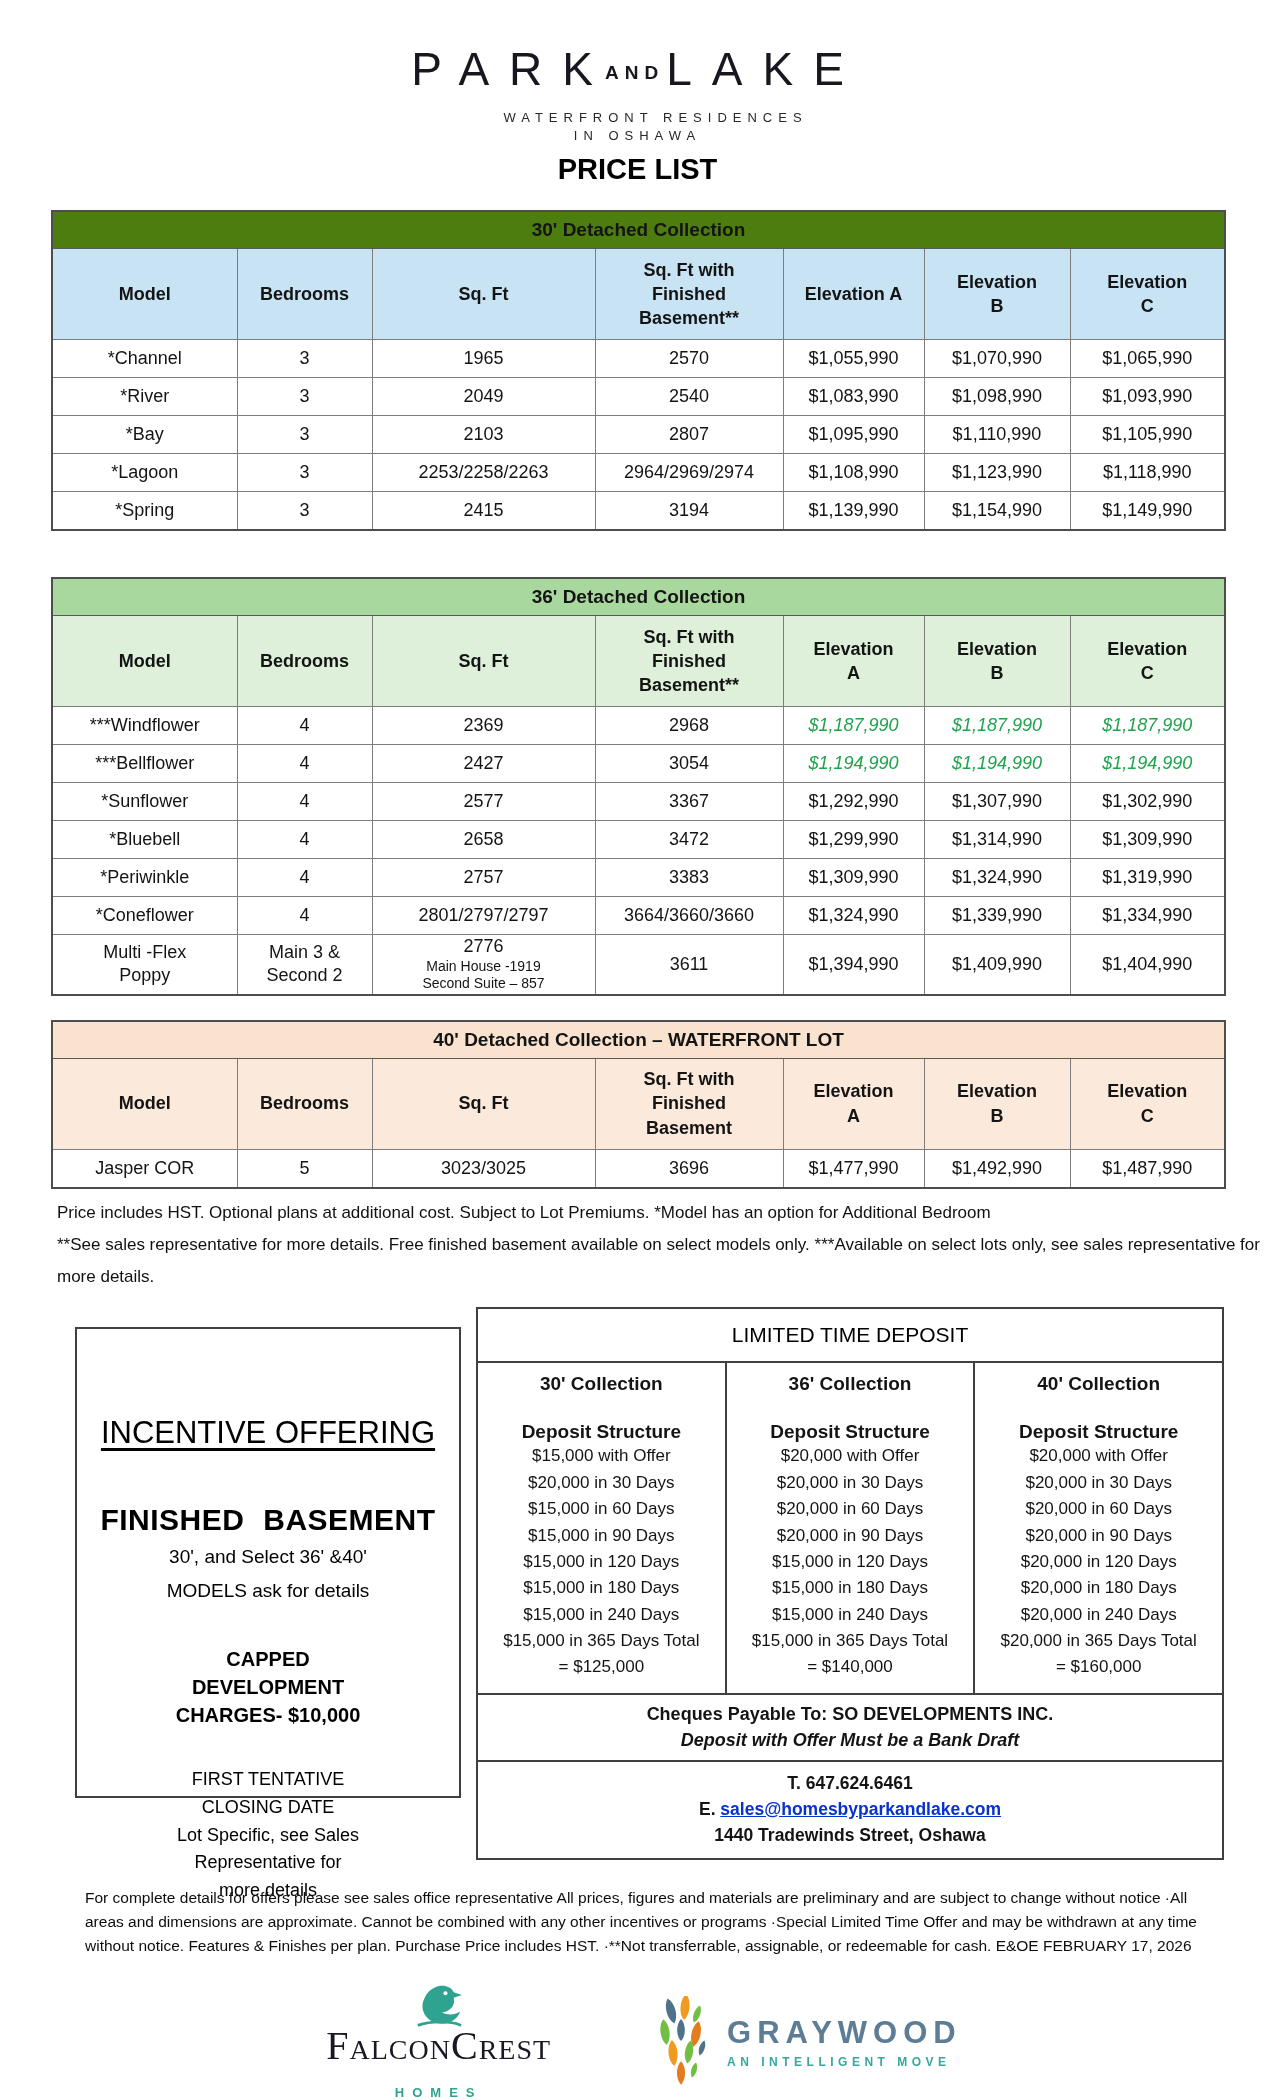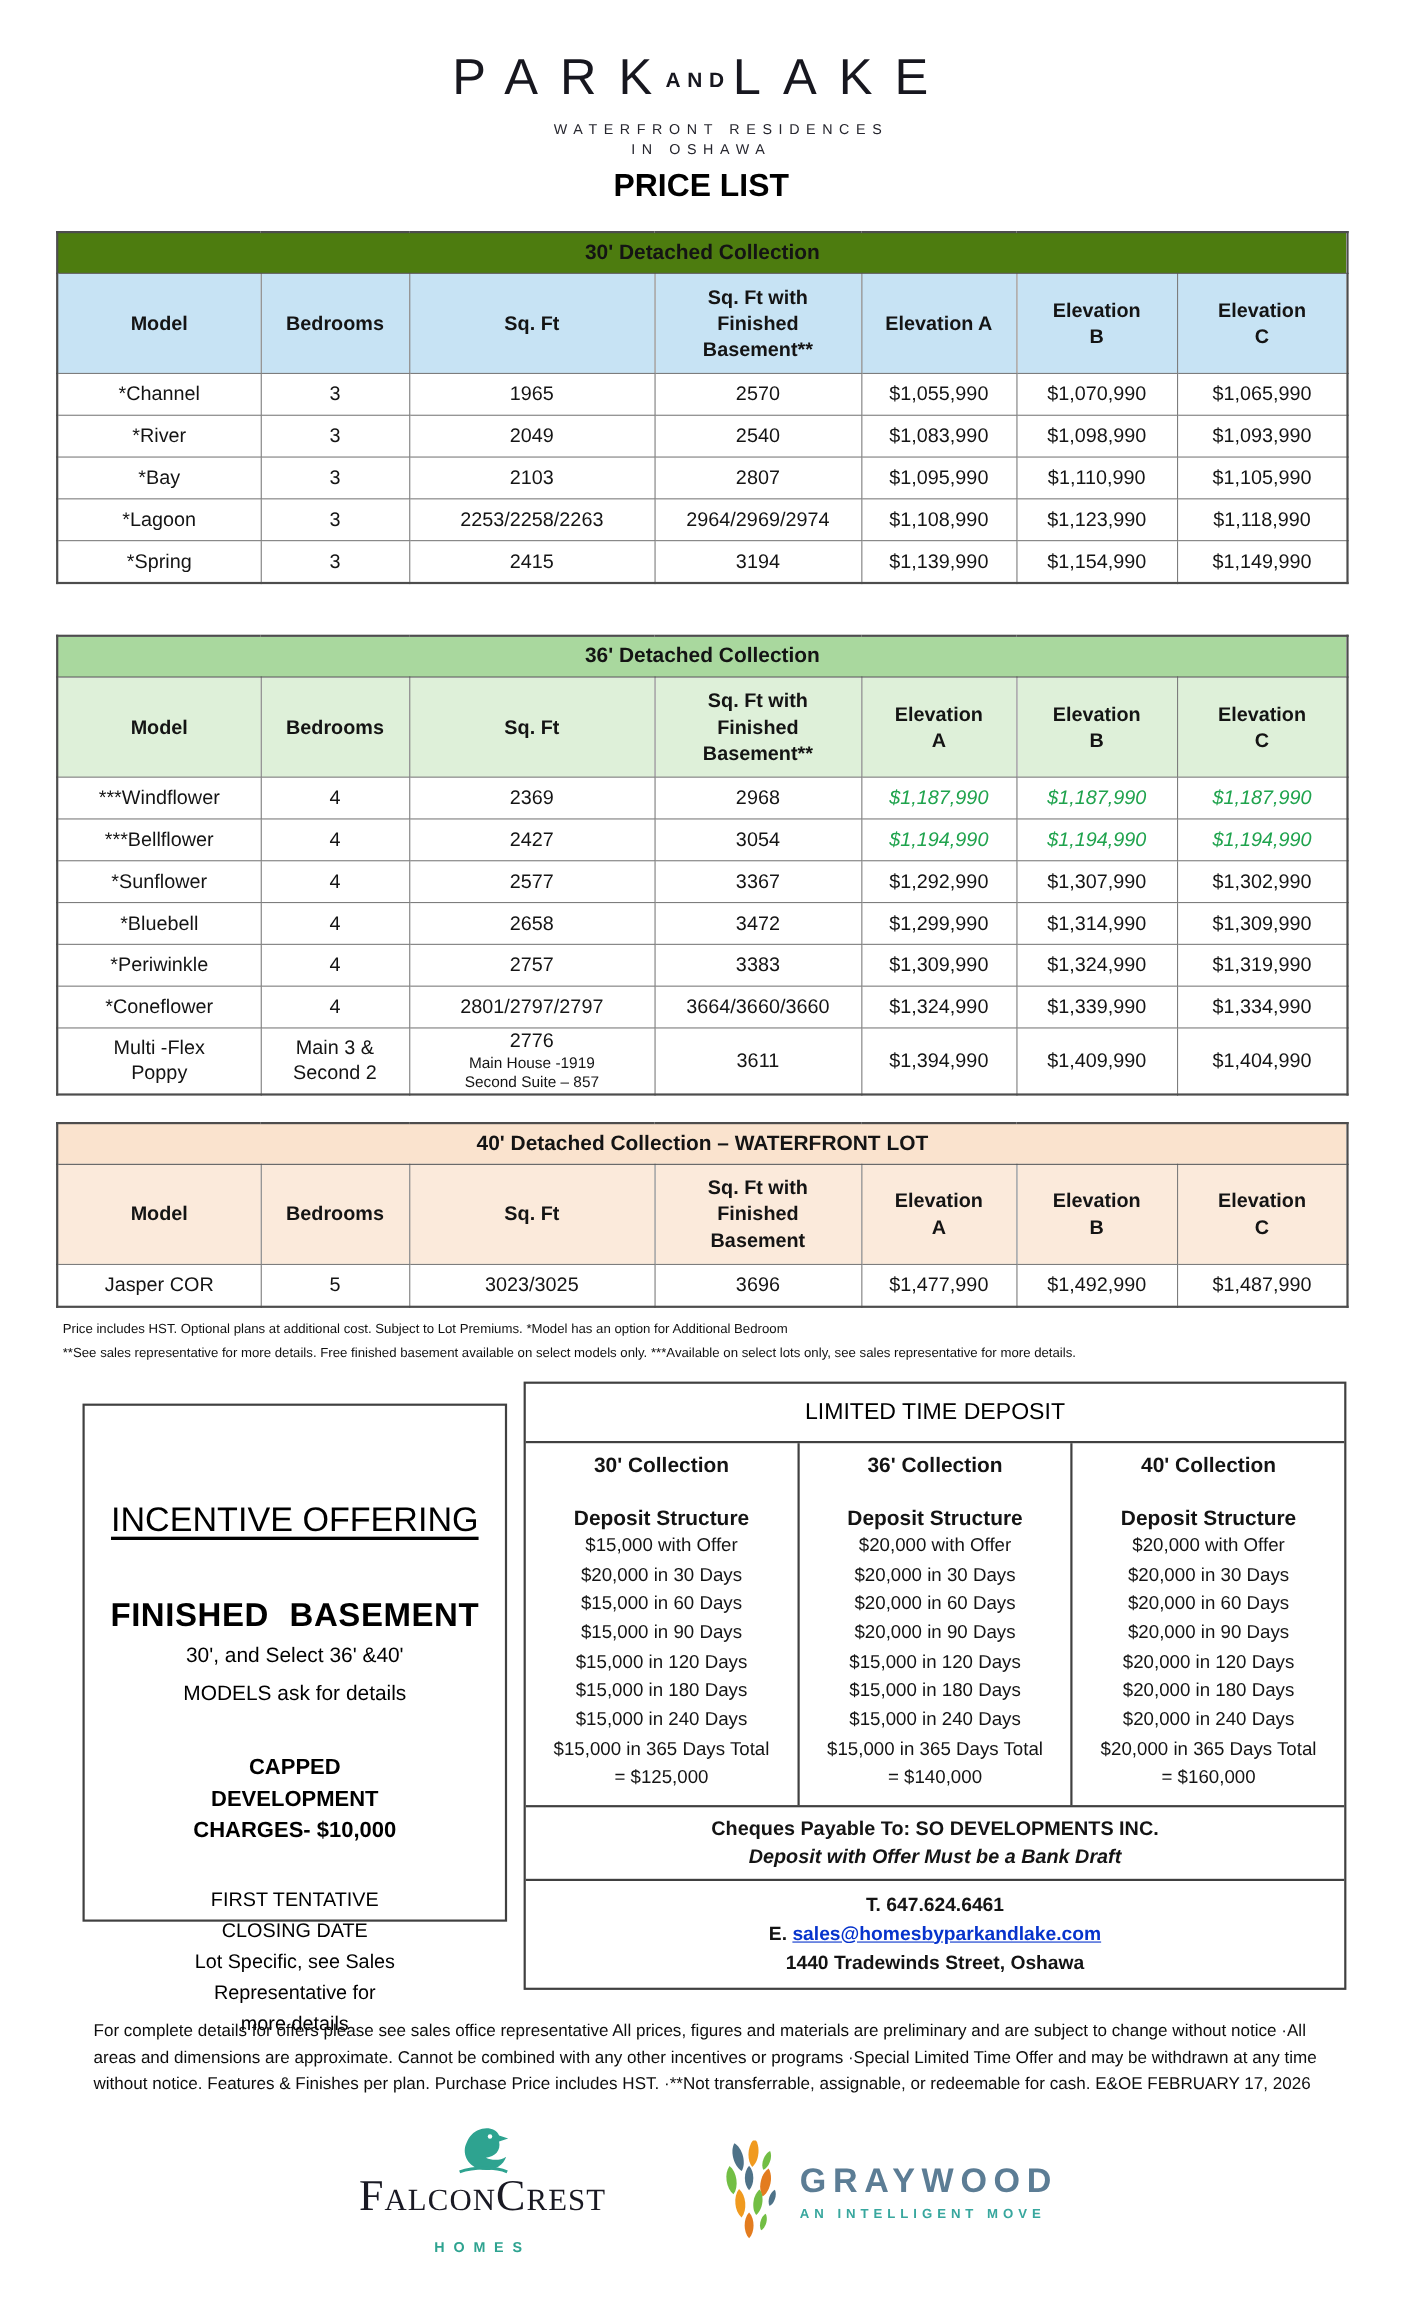--- a/index.html
+++ b/index.html
@@ -26,21 +26,21 @@
   .t36 .sect th{background:#a9d89e;}
   .t40 .sect th{background:#fae3ce;}
   .t40 .cols th{background:#fbeadb;height:78px;}
   .mt48{margin-top:46px;} .mt26{margin-top:24px;}
   .prewrap{white-space:pre-line;line-height:1.3;}
   .grn{color:#1fa34d;font-weight:bold;font-style:italic;}
   .poppy td{height:82px;}
   .sqnote{font-size:14px;line-height:1.25;}
   .sqmain{font-size:18px;line-height:1.2;}
   
-  .fine{margin:8px 0 0 57px;font-size:12px;color:#111;line-height:1.9;}
+  .fine{margin:8px 0 0 57px;font-size:17px;color:#111;line-height:1.9;}
   
   .mid{margin:14px 0 0 75px;width:1153px;display:flex;gap:15px;align-items:flex-start;}
   .ibox{margin-top:20px;width:386px;height:471px;border:2px solid #404040;text-align:center;box-sizing:border-box;}
   .ib-title{margin-top:86px;font-size:31px;color:#000;text-decoration:underline;text-underline-offset:5px;}
   .ib-head{margin-top:52px;font-size:30px;font-weight:bold;word-spacing:10px;letter-spacing:0.5px;color:#000;}
   .ib-sub{margin-top:6px;font-size:19px;line-height:1.45;color:#000;}
   .ib-capped{margin-top:40px;font-size:20px;font-weight:bold;line-height:1.42;color:#000;}
   .ib-close{margin-top:36px;font-size:18px;line-height:1.55;color:#000;}
   .dbox{width:748px;border:2px solid #404040;box-sizing:border-box;text-align:center;}
   .d-title{height:52px;line-height:52px;font-size:21px;color:#000;border-bottom:2px solid #404040;}

